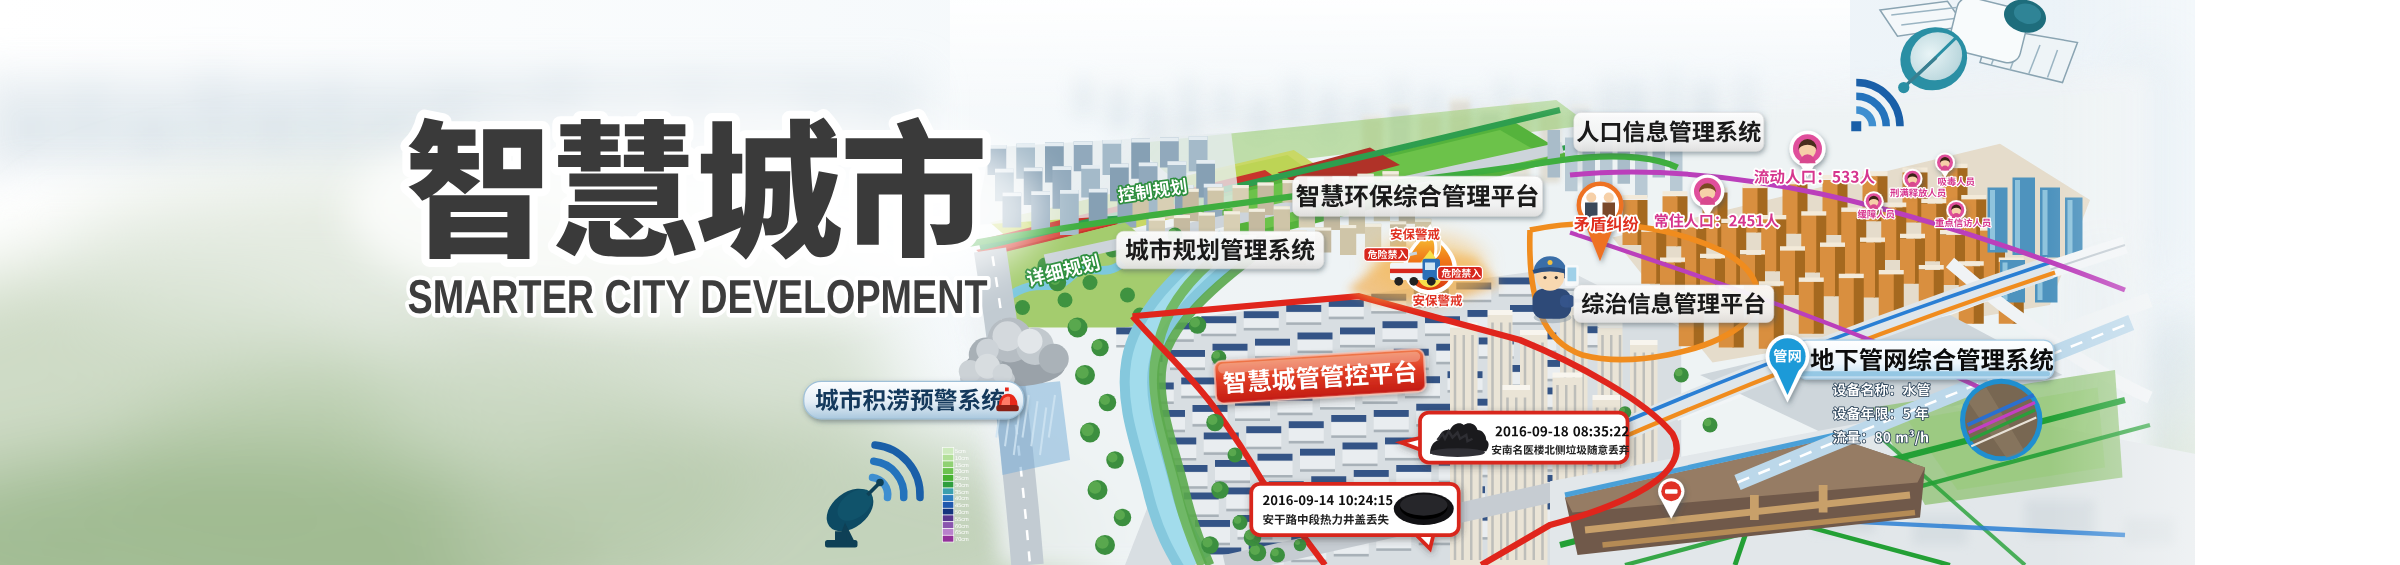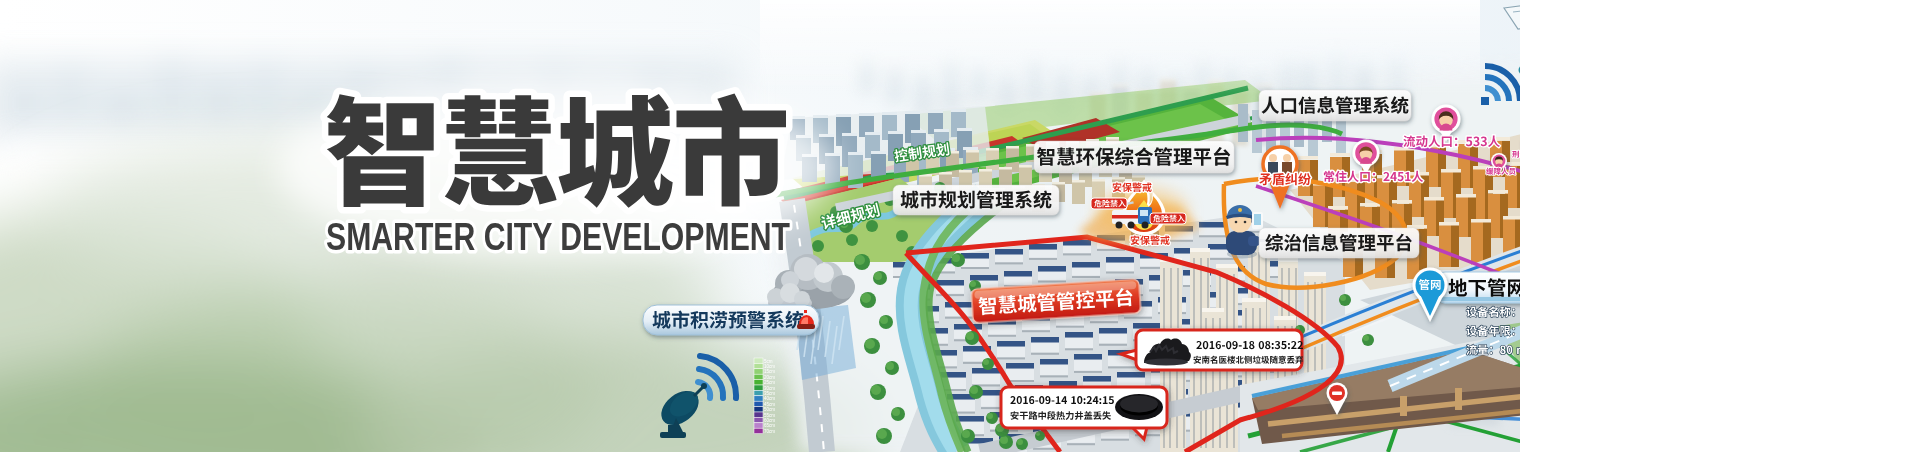--- a/index.html
+++ b/index.html
@@ -1,14 +1,14 @@
 <!DOCTYPE html>
 <html><head><meta charset="utf-8"><style>
 html,body{margin:0;padding:0;background:#fff;}
-#wrap{position:relative;width:1520px;height:452px;overflow:hidden;font-family:"Liberation Sans",sans-serif;}
+#wrap{position:relative;width:1756px;height:452px;overflow:hidden;font-family:"Liberation Sans",sans-serif;}
 </style></head><body>
 <div id="wrap">
 <svg width="1920" height="452" viewBox="0 0 1920 452" xmlns="http://www.w3.org/2000/svg">
 <defs>
 <filter id="b30" x="-50%" y="-50%" width="200%" height="200%">
           <feGaussianBlur stdDeviation="30"></feGaussianBlur>
         </filter>
 <filter id="b16" x="-50%" y="-50%" width="200%" height="200%">
           <feGaussianBlur stdDeviation="16"></feGaussianBlur>
         </filter>

